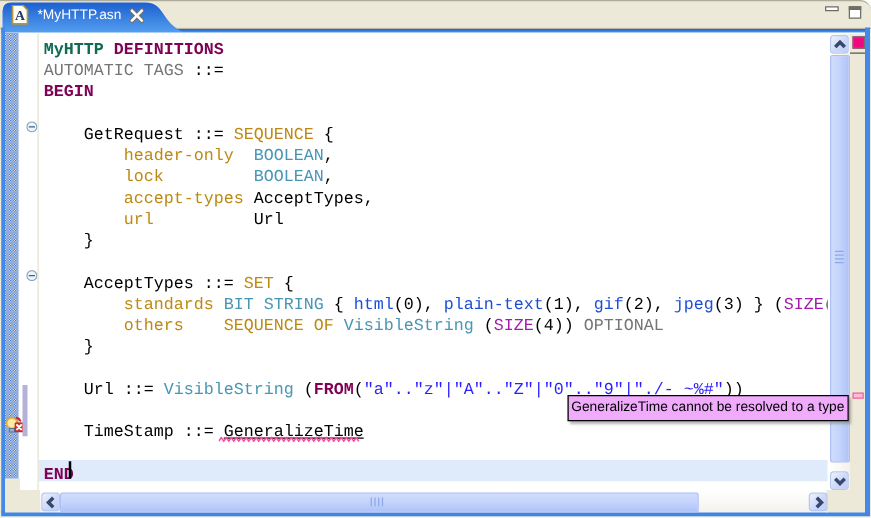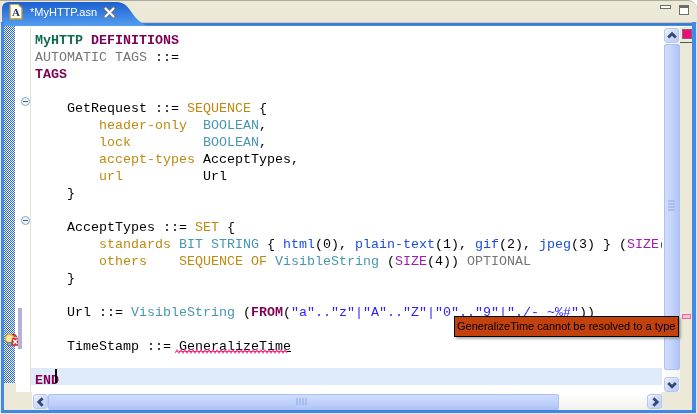--- a/index.html
+++ b/index.html
@@ -11,21 +11,21 @@
   .bR{position:absolute;left:692px;top:22px;width:4px;height:388px;background:#4389e8;}
   .bB{position:absolute;left:1px;top:409px;width:695px;height:4px;background:#3e86e8;}
   
   #edbase{position:absolute;left:4px;top:26px;width:688px;height:383px;background:#fff;}
   
   #hdr{position:absolute;left:0;top:0;width:697px;height:23px;background:#ece9d8;border-radius:0 9px 0 0;border-top:1px solid #b0ac9c;box-sizing:border-box;}
   #hdrwhite{position:absolute;left:688px;top:0;width:9px;height:9px;background:#fdfdfb;z-index:-1;}
   
   #tabtxt{position:absolute;left:30px;top:5.5px;color:#fff;font-size:11px;line-height:12px;}
   
-  #tip{position:absolute;left:454px;top:316px;width:221px;height:19px;background:#c2410c;
+  #tip{position:absolute;left:454px;top:316px;width:221px;height:19px;background:#f0abfc;
        border:1px solid #000;font-size:11px;color:#000;line-height:19px;padding-left:2px;
        box-shadow:2px 2px 2px rgba(128,128,128,.6);white-space:nowrap;overflow:hidden;z-index:30;}
   
   pre#code{position:absolute;left:27px;top:1px;margin:4px;z-index:5;
       font-family:"Liberation Mono",monospace;font-size:13.333px;line-height:17px;color:#000;}
   .k{color:#7f0055;font-weight:bold;}
   .m{color:#0e6b50;font-weight:bold;}
   .g{color:#757575;}
   .f{color:#bc8a12;}
   .t{color:#4896b4;}
@@ -122,21 +122,21 @@
     <rect x="3.5" y="9.8" width="4" height="2.8" fill="#9ab0c8" stroke="#51749c" stroke-width="0.8"></rect>
     <path d="M9.3,1.2 Q11.6,1.8 12.2,3.6" stroke="#cc2222" stroke-width="1.6" fill="none" stroke-linecap="round"></path>
     <rect x="8" y="5.2" width="6.5" height="7.3" rx="0.5" fill="#d63333" stroke="#b01818" stroke-width="0.5"></rect>
     <path d="M9.6,7 L12.9,10.5 M12.9,7 L9.6,10.5" stroke="#fff" stroke-width="1.5" stroke-linecap="round"></path>
   </svg>
 
   <div id="curline"></div>
   <div id="cliptext">
   <pre id="code"><span class="m">MyHTTP</span> <span class="k">DEFINITIONS</span>
 <span class="g">AUTOMATIC TAGS</span> ::=
-<span class="k">TAGS</span>
+<span class="k">BEGIN</span>
 
     GetRequest ::= <span class="f">SEQUENCE</span> {
         <span class="f">header-only</span>  <span class="t">BOOLEAN</span>,
         <span class="f">lock</span>         <span class="t">BOOLEAN</span>,
         <span class="f">accept-types</span> AcceptTypes,
         <span class="f">url</span>          Url
     }
 
     AcceptTypes ::= <span class="f">SET</span> {
         <span class="f">standards</span> <span class="t">BIT STRING</span> { <span class="e">html</span>(0), <span class="e">plain-text</span>(1), <span class="e">gif</span>(2), <span class="e">jpeg</span>(3) } (<span class="z">SIZE</span>(8))

